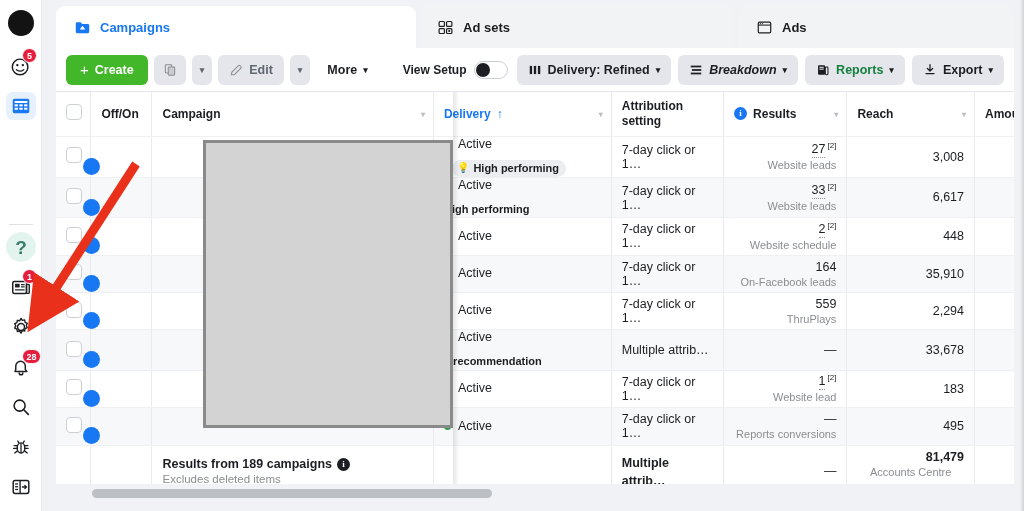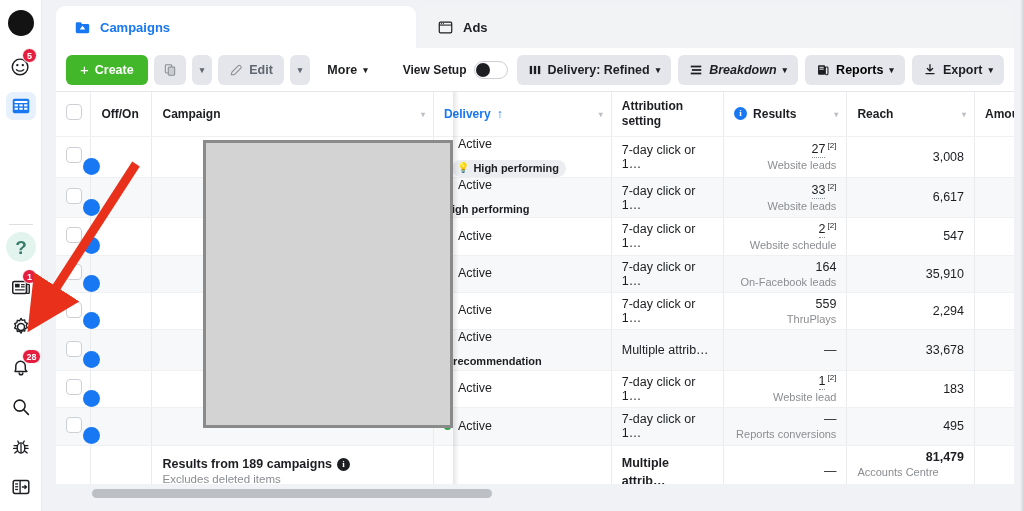--- a/index.html
+++ b/index.html
@@ -130,21 +130,21 @@
   tbody tr { height: 37.4px; }
   tbody tr.alt td { background: #f7f8f9; }
   tbody td { font-size: 12.5px; color: #1c1e21; }
 
   .c-check { width: 32px; padding: 0 0 0 10px !important; }
   .c-onoff { width: 56px; }
   .c-name  { width: 258px; padding: 0 !important; }
   .c-delivery { width: 163px; }
   .c-attr { width: 103px; }
   .c-results { width: 113px; text-align: right; }
-  .c-reach { width: 117px; text-align: left; }
+  .c-reach { width: 117px; text-align: center; }
   .c-spent { width: 120px; text-align: right; }
 
   .chk {
     width: 16px; height: 16px; border: 1px solid #ccd0d5;
     border-radius: 4px; background: #fff;
     display: inline-block; cursor: pointer;
   }
   .toggle {
     width: 34px; height: 19px; border-radius: 11px;
     background: #d8e4f5; position: relative; cursor: pointer;
@@ -303,20 +303,30 @@
 
   <div class="panel">
 
     <div class="tabstrip">
       <div class="tab first selected">
         <svg class="tab-icon" viewBox="0 0 24 24">
           <path d="M2.5 6.5a2 2 0 012-2h5l2 2.4h8a2 2 0 012 2v9.1a2 2 0 01-2 2h-15a2 2 0 01-2-2z" fill="#1877f2"></path>
           <path d="M12 9.6l4 5.2H8z" fill="#fff"></path>
         </svg>
         <span>Campaigns</span>
+      </div>
+      <div class="tab mid">
+        <svg class="tab-icon" viewBox="0 0 24 24">
+          <rect x="3" y="3.5" width="7.5" height="7" rx="1.4" fill="none" stroke="#1c1e21" stroke-width="1.7"></rect>
+          <rect x="13.5" y="3.5" width="7.5" height="7" rx="1.4" fill="none" stroke="#1c1e21" stroke-width="1.7"></rect>
+          <rect x="3" y="13.5" width="7.5" height="7" rx="1.4" fill="none" stroke="#1c1e21" stroke-width="1.7"></rect>
+          <rect x="13.5" y="13.5" width="7.5" height="7" rx="1.4" fill="none" stroke="#1c1e21" stroke-width="1.7"></rect>
+          <circle cx="17.2" cy="17" r="1.5" fill="#1c1e21"></circle>
+        </svg>
+        <span>Ad sets</span>
       </div>
       <div class="tab last">
         <svg class="tab-icon" viewBox="0 0 24 24">
           <rect x="3.2" y="4.5" width="17.6" height="15" rx="1.8" fill="none" stroke="#1c1e21" stroke-width="1.7"></rect>
           <line x1="3.2" y1="8.6" x2="20.8" y2="8.6" stroke="#1c1e21" stroke-width="1.5"></line>
           <circle cx="6.2" cy="6.6" r="0.8" fill="#1c1e21"></circle>
           <circle cx="9" cy="6.6" r="0.8" fill="#1c1e21"></circle>
         </svg>
         <span>Ads</span>
       </div>
@@ -375,21 +385,21 @@
           <span style="color:#1c1e21;font-style:italic;">Breakdown</span>
           <span class="caret-glyph" style="color:#1c1e21;">▾</span>
         </button>
         <button class="btn">
           <svg class="tb-ico" viewBox="0 0 24 24">
             <rect x="3.5" y="4" width="12" height="16" rx="1.5" fill="#1c1e21"></rect>
             <rect x="16" y="7" width="4.5" height="13" rx="1.4" fill="none" stroke="#1c1e21" stroke-width="1.8"></rect>
             <rect x="5.8" y="6.5" width="7.4" height="1.6" fill="#fff"></rect>
             <rect x="5.8" y="9.7" width="7.4" height="1.6" fill="#fff"></rect>
           </svg>
-          <span style="color:#000000;">Reports</span>
+          <span style="color:#15803d;">Reports</span>
           <span class="caret-glyph" style="color:#1c1e21;">▾</span>
         </button>
         <button class="btn">
           <svg class="tb-ico" viewBox="0 0 24 24">
             <path d="M12 3v10M7.5 9.5L12 14l4.5-4.5" stroke="#1c1e21" stroke-width="2.2" fill="none" stroke-linecap="round" stroke-linejoin="round"></path>
             <rect x="4" y="17" width="16" height="2.4" rx="1.2" fill="#1c1e21"></rect>
           </svg>
           <span style="color:#1c1e21;">Export</span>
           <span class="caret-glyph" style="color:#1c1e21;">▾</span>
         </button>
@@ -518,21 +528,21 @@
                 <div class="metric">
                   <span class="mval">
                     <span class="under">2</span>
                     <span class="sup">[2]</span>
                   </span>
                   <span class="mlbl">Website schedule</span>
                 </div>
               </td>
               <td class="c-reach">
                 <div class="metric">
-                  <span class="mval">547</span>
+                  <span class="mval">448</span>
                 </div>
               </td>
               <td class="c-spent">
                 <div class="metric"></div>
               </td>
             </tr>
             <tr class="alt">
               <td class="c-check"><span class="chk"></span></td>
               <td class="c-onoff"><span class="toggle"><span class="tk"></span></span></td>
               <td class="c-name"></td>

